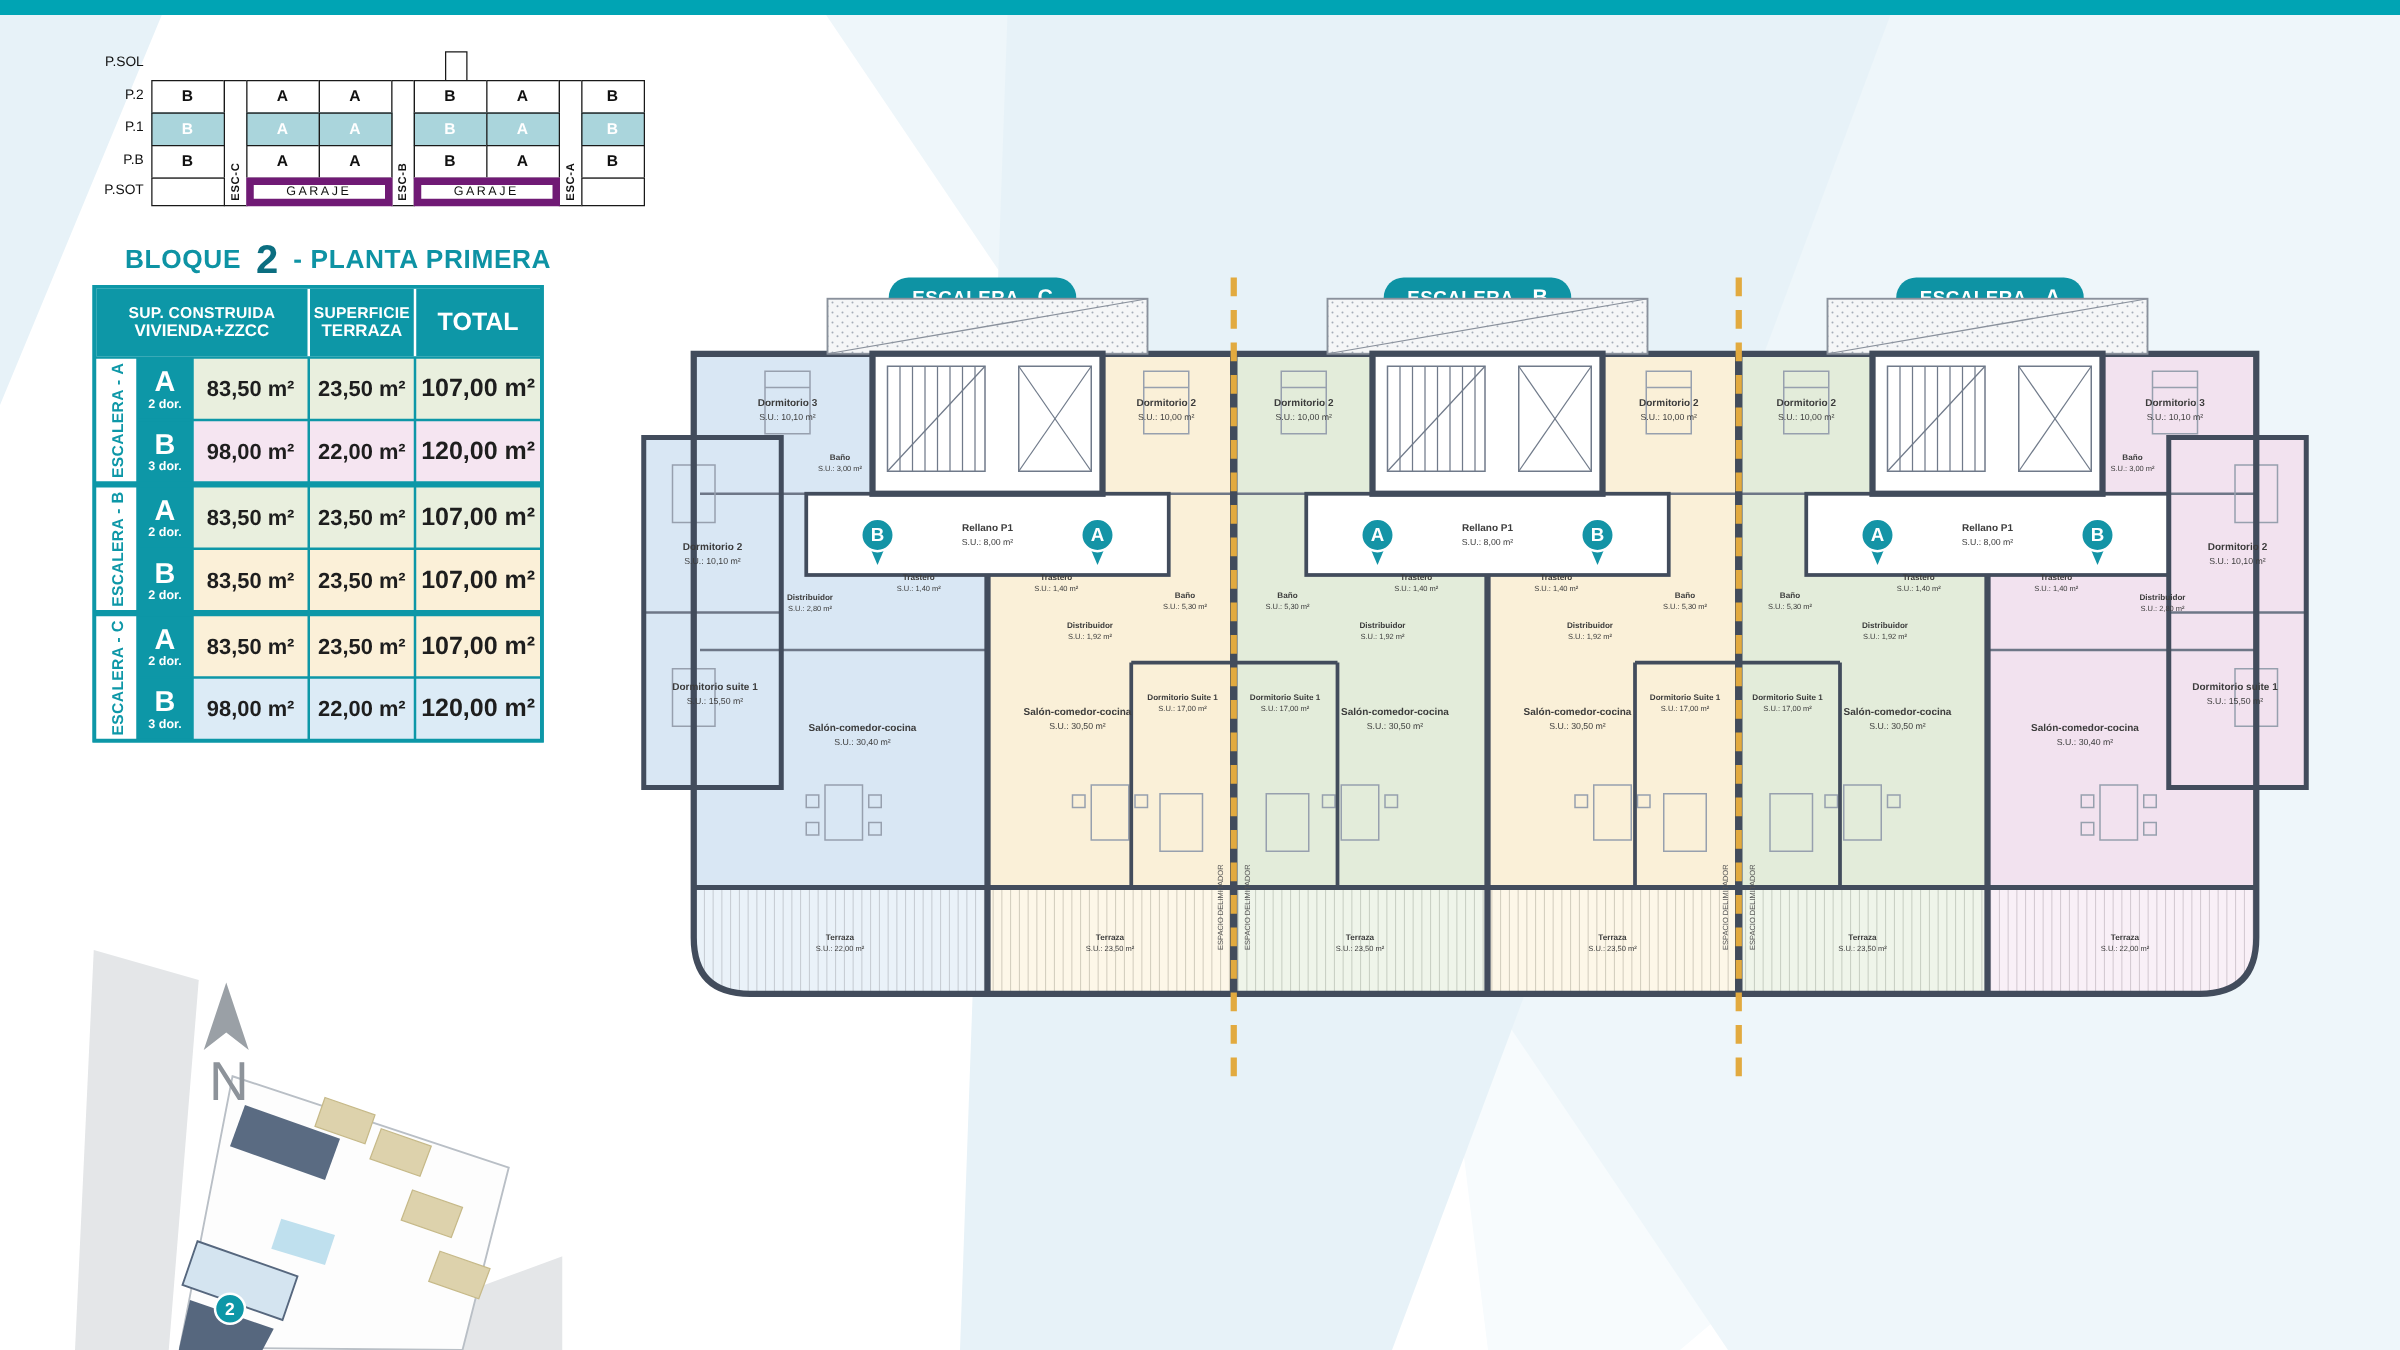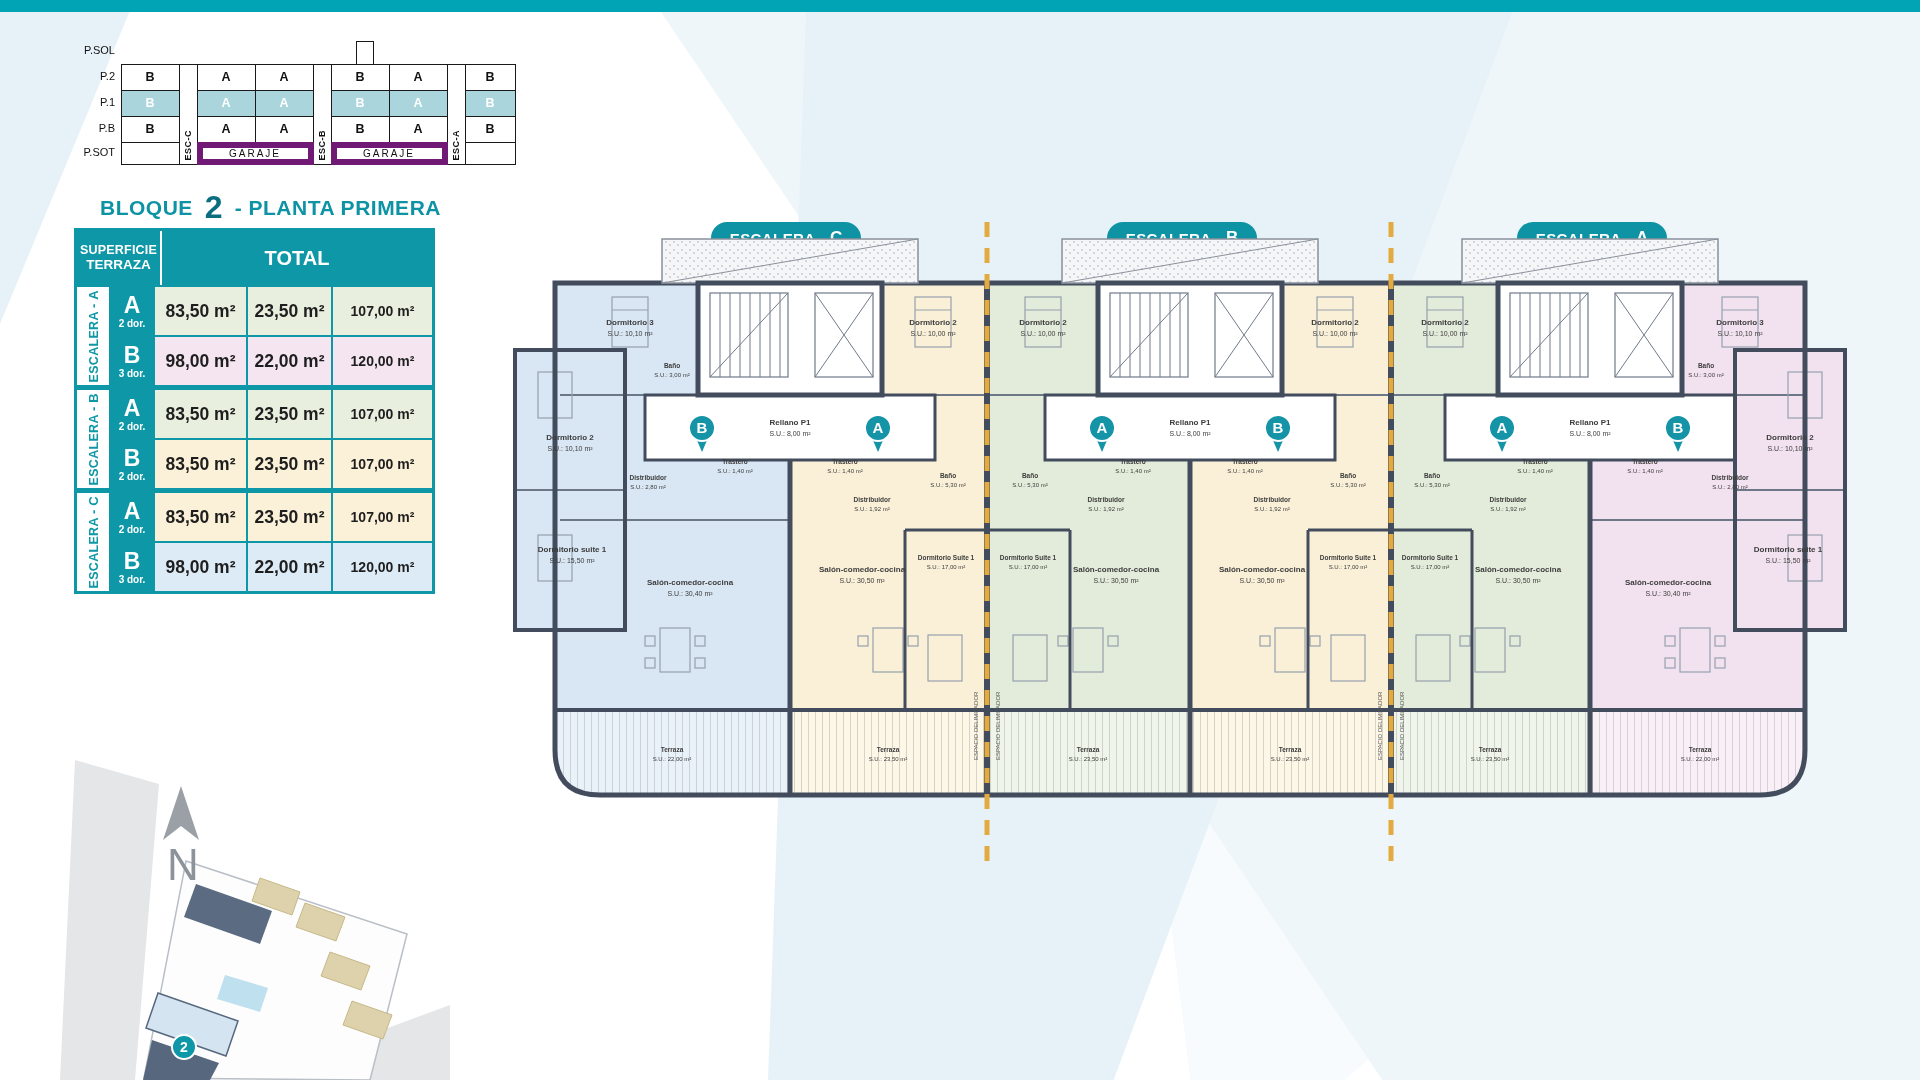--- a/index.html
+++ b/index.html
@@ -54,21 +54,21 @@
      font-size:12.5px; font-weight:700; letter-spacing:0.3px; }
   .escl .escv2 b { font-weight:800; font-size:13px; }
   .grows { display:flex; flex-direction:column; gap:2px; flex:1; }
   .grow { display:flex; gap:2px; height:48px; }
   .lcell { width:42px; background:#0d97a7; color:#fff; display:flex; flex-direction:column;
      align-items:center; justify-content:center; line-height:1; }
   .lcell .big { font-size:23px; font-weight:800; }
   .lcell .dor { font-size:10px; font-weight:700; margin-top:2px; }
   .vcell { width:91px; display:flex; align-items:center; justify-content:center;
      font-size:17.5px; font-weight:700; color:#1e1e1e; }
-  .vcell.t { width:83px; } .vcell.tot { flex:1; font-size:14px; }
+  .vcell.t { width:83px; } .vcell.tot { flex:1; font-size:20px; }
   .bg-green { background:#e9efde; } .bg-pink { background:#f5e5f1; }
   .bg-cream { background:#fbf0d8; } .bg-blue  { background:#dcebf6; }
 
   
   .badge { position:absolute; top:222px; width:150px; height:32px; background:#0e93a4; border-radius:16px;
      color:#fff; display:flex; align-items:center; justify-content:center; gap:5px; }
   .badge .p { font-size:15px; font-weight:600; letter-spacing:0.4px; }
   .badge .b { font-size:17px; font-weight:800; }
 
   svg text { font-family:"Liberation Sans", sans-serif; }
@@ -137,20 +137,24 @@
   </div>
 
   <div id="blocktitle" class="abs">
     <span class="w">BLOQUE</span>
     <span class="n">2</span>
     <span class="w">- PLANTA PRIMERA</span>
   </div>
 
   <div id="atable" class="abs">
     <div class="ahead">
+      <div class="hcell h1">
+        <span class="l1">SUP. CONSTRUIDA</span>
+        <span class="l2">VIVIENDA+ZZCC</span>
+      </div>
       <div class="hcell h2">
         <span class="l1">SUPERFICIE</span>
         <span class="l2">TERRAZA</span>
       </div>
       <div class="hcell h3">
         <span class="tot">TOTAL</span>
       </div>
     </div>
 
     <div class="agroup">

